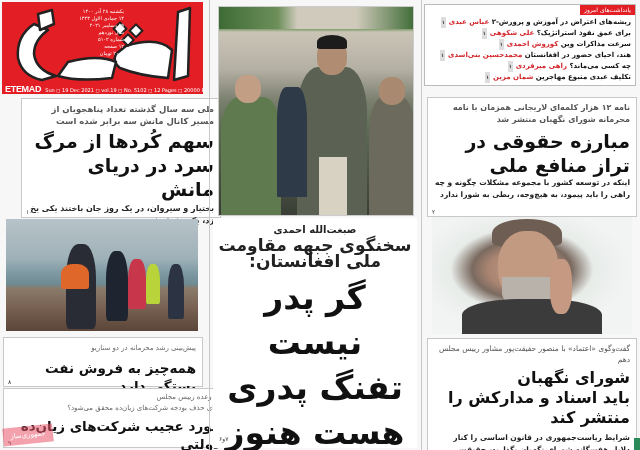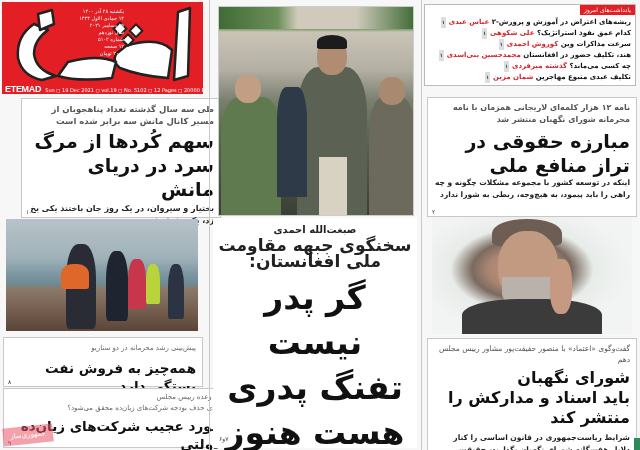--- a/index.html
+++ b/index.html
@@ -101,24 +101,24 @@
     </div>
     <div class="mast-bar">
       <span class="brand">ETEMAD</span><span>Sun ◻ 19 Dec 2021 ◻ vol.19 ◻ No. 5102 ◻ 12 Pages ◻ 20000 Rials</span>
     </div>
   </div>
 
   <div class="notes">
     <div class="notes-title">یادداشت‌های امروز</div>
     <ul>
       <li><span>ریشه‌های اعتراض در آموزش و پرورش-۲</span> <span class="author">عباس عبدی</span><span class="pg">۱</span></li>
-      <li><span>کدام عمق نفوذ استراتژیک؟</span> <span class="author">علی شکوهی</span><span class="pg">۱</span></li>
+      <li><span>برای عمق نفوذ استراتژیک؟</span> <span class="author">علی شکوهی</span><span class="pg">۱</span></li>
       <li><span>سرعت مذاکرات وین</span> <span class="author">کوروش احمدی</span><span class="pg">۱</span></li>
-      <li><span>هند، تکلیف حضور در افغانستان</span> <span class="author">محمدحسین بنی‌اسدی</span><span class="pg">۱</span></li>
-      <li><span>چه کسی می‌ماند؟</span> <span class="author">گذشته میرفردی</span><span class="pg">۱</span></li>
+      <li><span>هند، احیای حضور در افغانستان</span> <span class="author">محمدحسین بنی‌اسدی</span><span class="pg">۱</span></li>
+      <li><span>چه کسی می‌ماند؟</span> <span class="author">راهی میرفردی</span><span class="pg">۱</span></li>
       <li><span>تکلیف عبدی متبوع مهاجرین</span> <span class="author">شمان مزین</span><span class="pg">۱</span></li>
     </ul>
   </div>
 
   <div class="box l1">
     <div class="kicker">طی سه سال گذشته تعداد پناهجویان از مسیر کانال مانش سه برابر شده است</div>
     <div class="headline">سهم کُردها از مرگ سرد در دریای مانش</div>
     <div class="sub">بختیار و سیروان، در یک روز جان باختند یکی یخ زد، یکی غرق شد</div>
     <span class="pgnum" style="left:4px;bottom:2px;">۱۰</span>
   </div>

